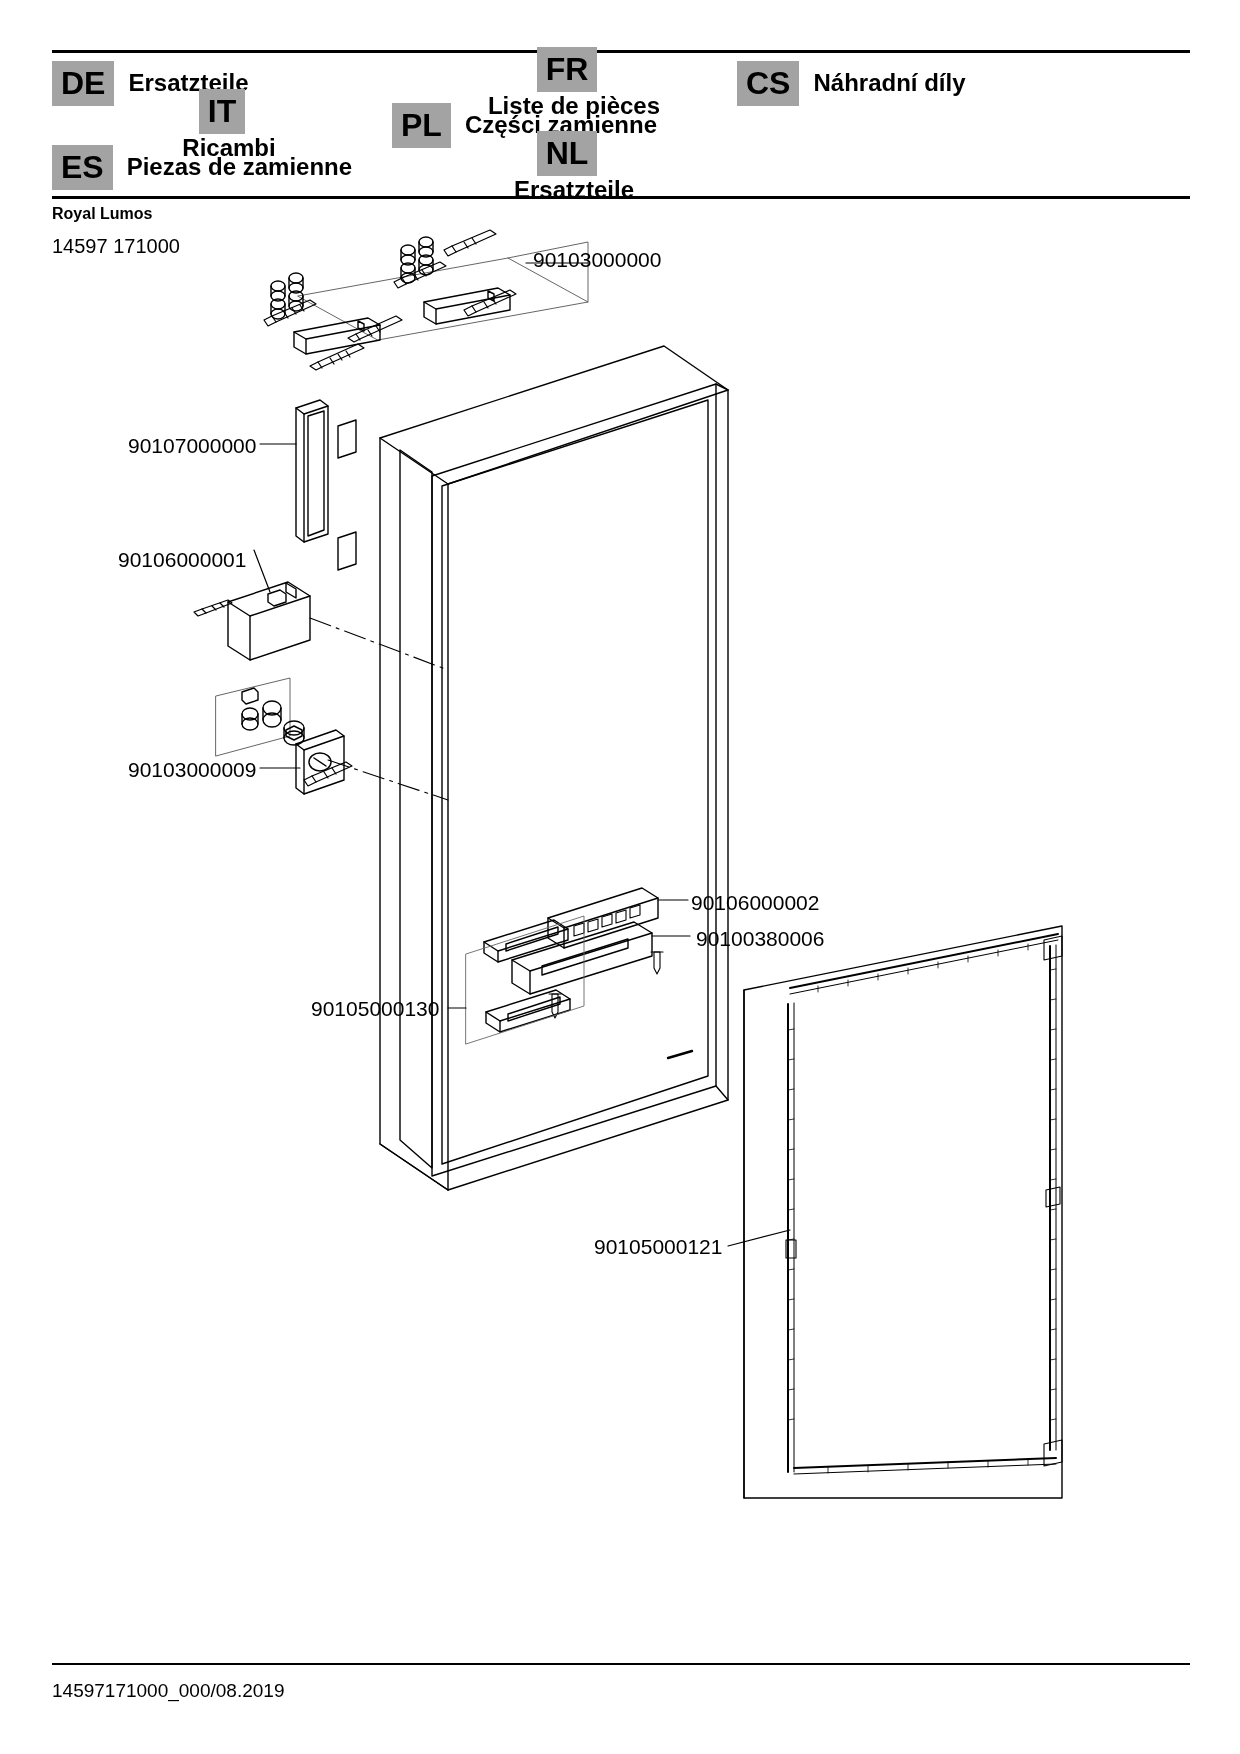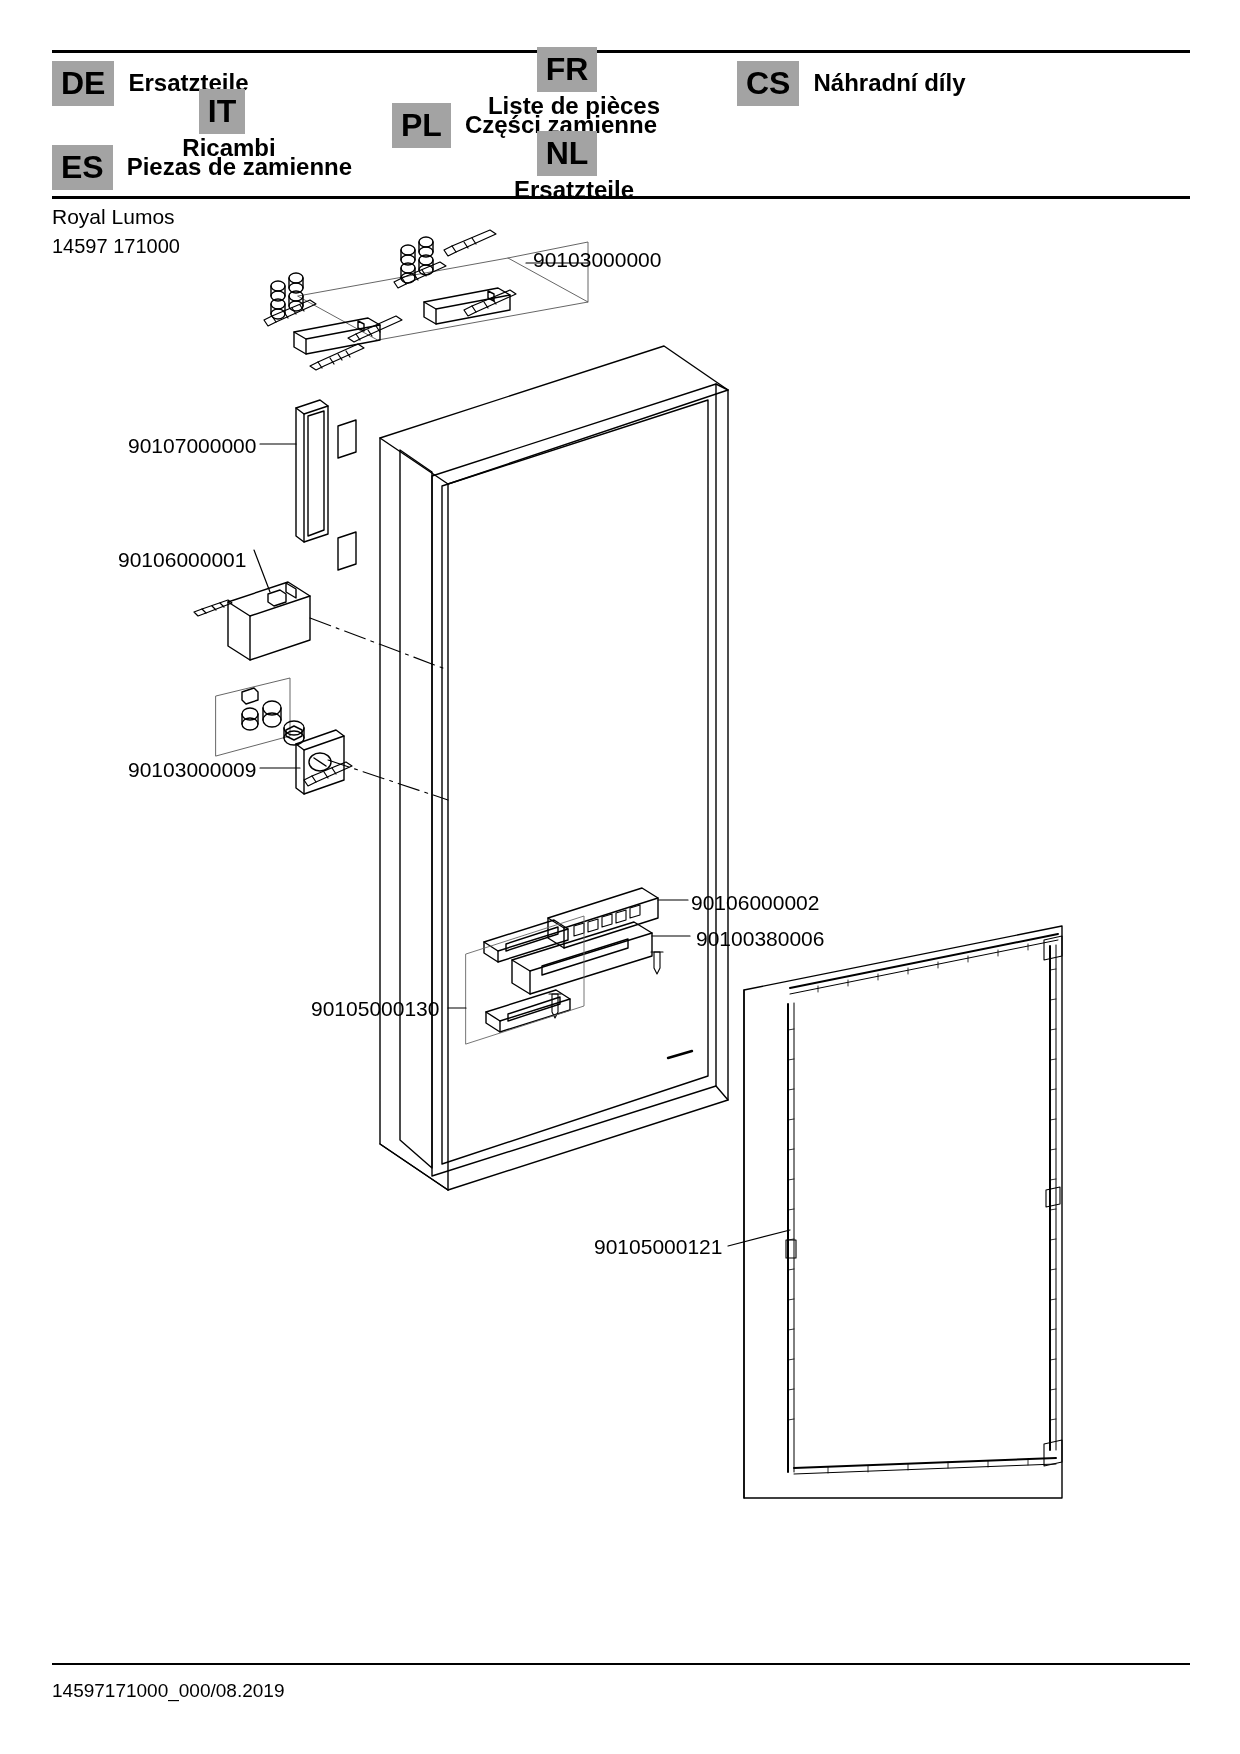--- a/index.html
+++ b/index.html
@@ -68,22 +68,22 @@
     font-size: 24px;
     margin-left: 14px;
     white-space: nowrap;
   }
 
   
   .product-title {
     position: absolute;
     left: 52px;
     top: 205px;
-    font-size: 21px;
-    font-weight: normal;
+    font-size: 16px;
+    font-weight: bold;
   }
   .product-code {
     position: absolute;
     left: 52px;
     top: 235px;
     font-size: 20px;
   }
 
   
   .footer {

